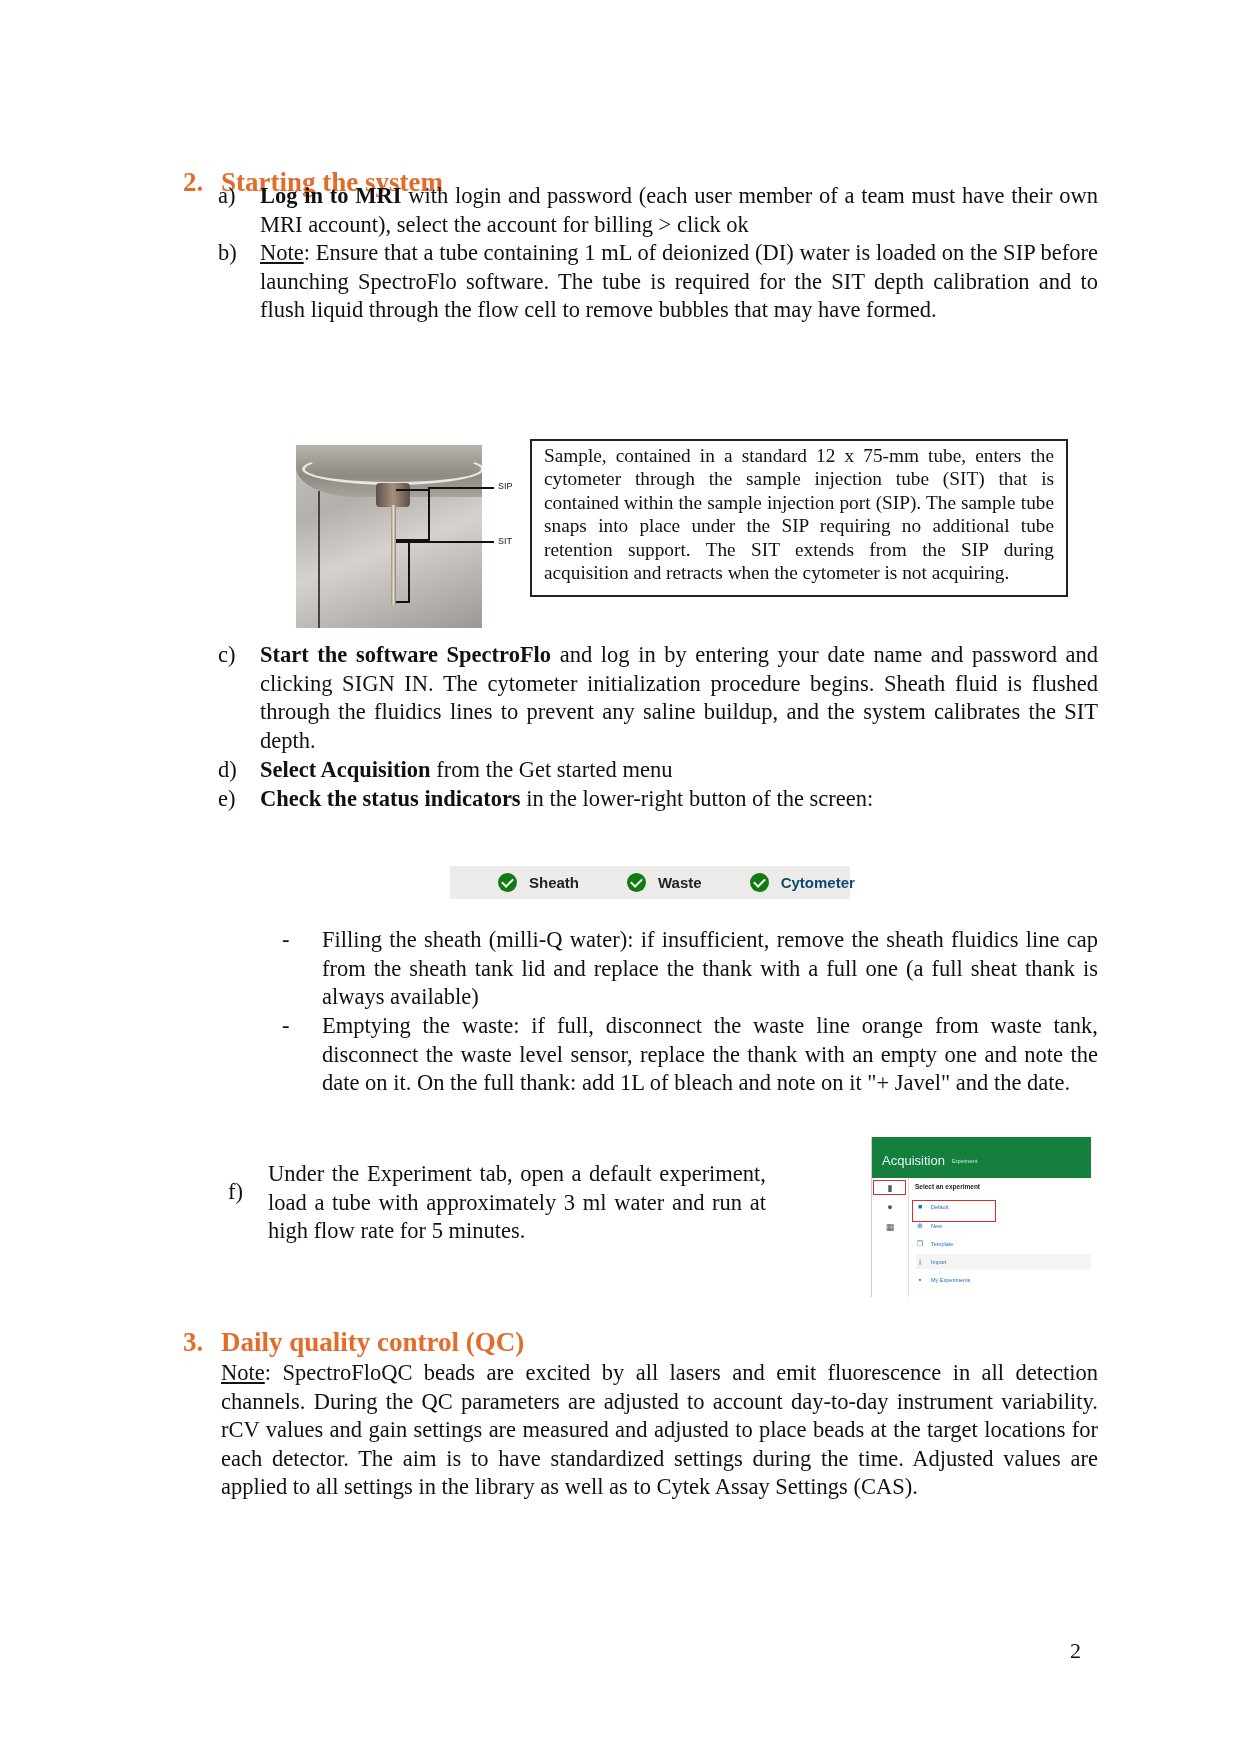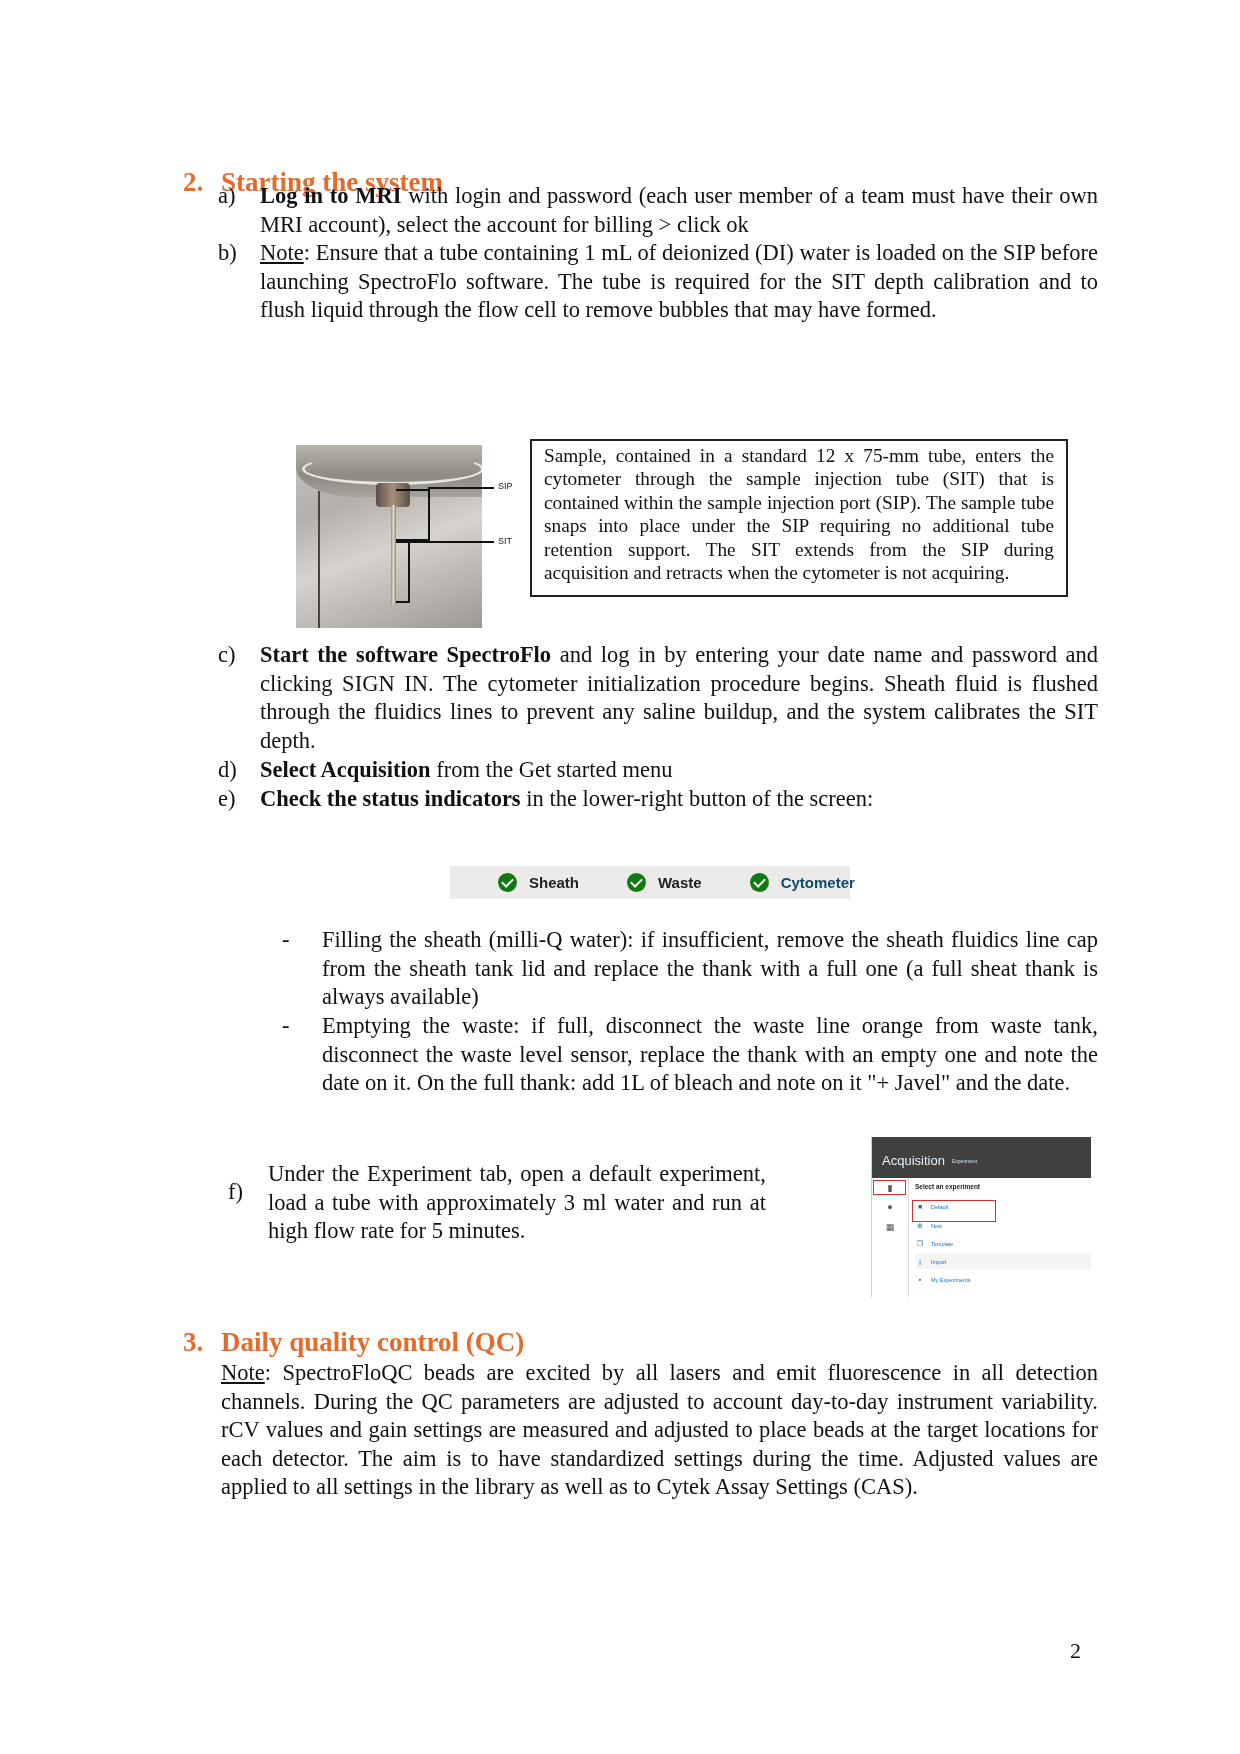--- a/index.html
+++ b/index.html
@@ -47,21 +47,21 @@
   .st:first-child { margin-left: 28px; }
   .chk { width: 19px; height: 19px; border-radius: 50%; background: #117b11; position: relative; margin-right: 12px; }
   .chk::after { content: ""; position: absolute; left: 6px; top: 3px; width: 5px; height: 9px;
                 border: solid #fff; border-width: 0 2px 2px 0; transform: rotate(45deg); }
   .st-label { color: #222; }
   .st-label.green { color: #0c4a6e; }
 
   
   .acq { left: 871px; top: 1119px; width: 219px; height: 160px; background: #fff;
          font-family: "Liberation Sans", "DejaVu Sans", sans-serif; border-left: 1px solid #ccc; overflow: hidden; }
-  .acq .top { height: 41px; background: #404040; color: #fff; position: relative; }
+  .acq .top { height: 41px; background: #15803d; color: #fff; position: relative; }
   .acq .top .t1 { position: absolute; left: 10px; top: 16px; font-size: 13px; color: #e8f1fb; }
   .acq .top .t2 { position: absolute; left: 80px; top: 21px; font-size: 5px; color: #cfe2f7; }
   .acq .side { position: absolute; left: 0; top: 41px; width: 36px; height: 119px; border-right: 1px solid #ddd; }
   .acq .sicon { position: absolute; left: 13px; width: 10px; height: 10px; font-size: 9px; color: #555; text-align: center; line-height: 10px; }
   .acq .sel1 { position: absolute; left: 1px; top: 43px; width: 33px; height: 15px; border: 1.5px solid #d32f2f; box-sizing: border-box; }
   .acq .hd { position: absolute; left: 43px; top: 46px; font-size: 6.5px; font-weight: bold; color: #222; }
   .acq .row { position: absolute; left: 44px; height: 15px; width: 175px; font-size: 5.5px; color: #1e6fc2; display: flex; align-items: center; }
   .acq .row .ri { width: 8px; color: #1e6fc2; font-size: 7px; margin-right: 7px; text-align: center; }
   .acq .row.alt { background: #f4f4f4; }
   .acq .sel2 { position: absolute; left: 40px; top: 63px; width: 84px; height: 22px; border: 1.5px solid #d32f2f; box-sizing: border-box; }

